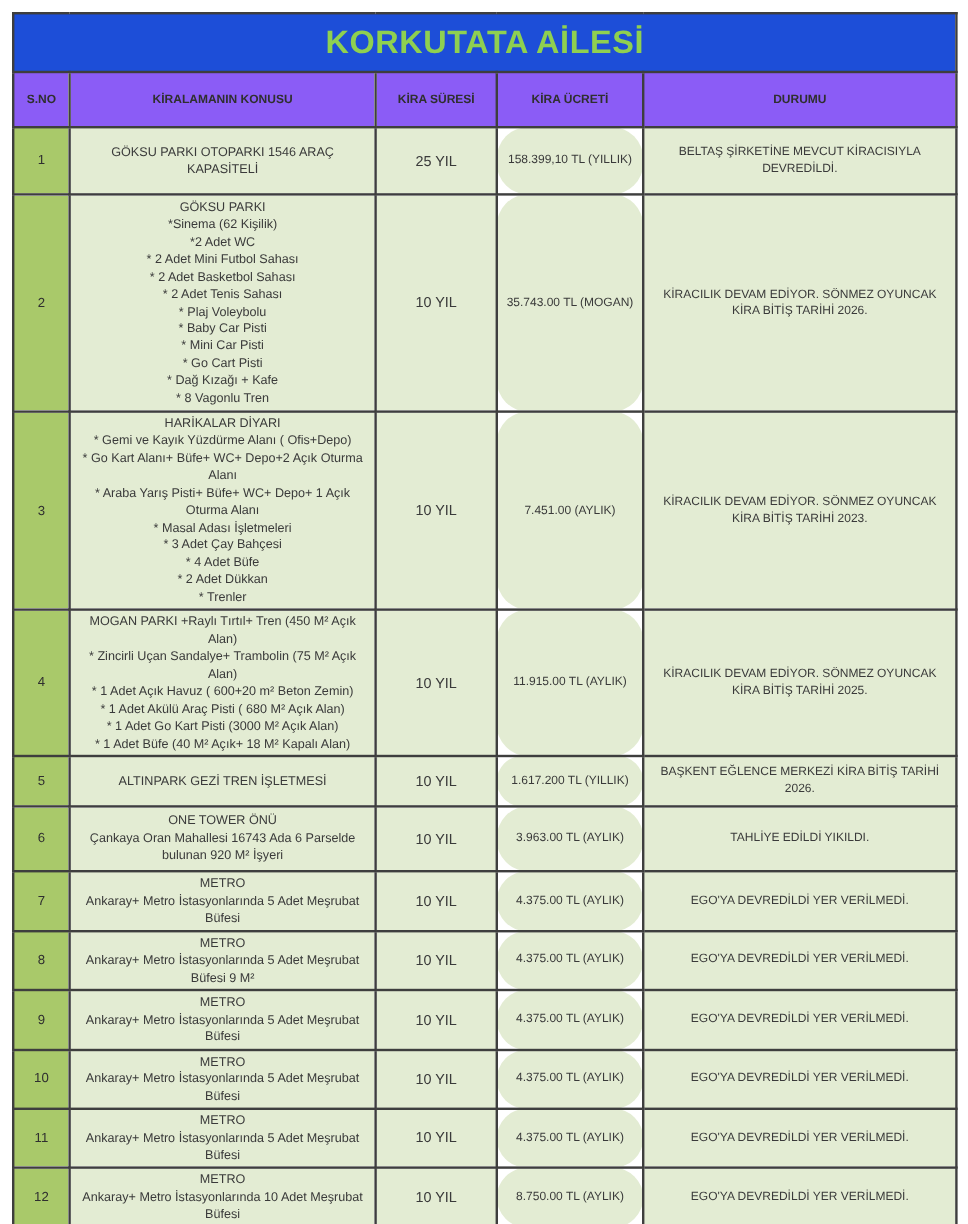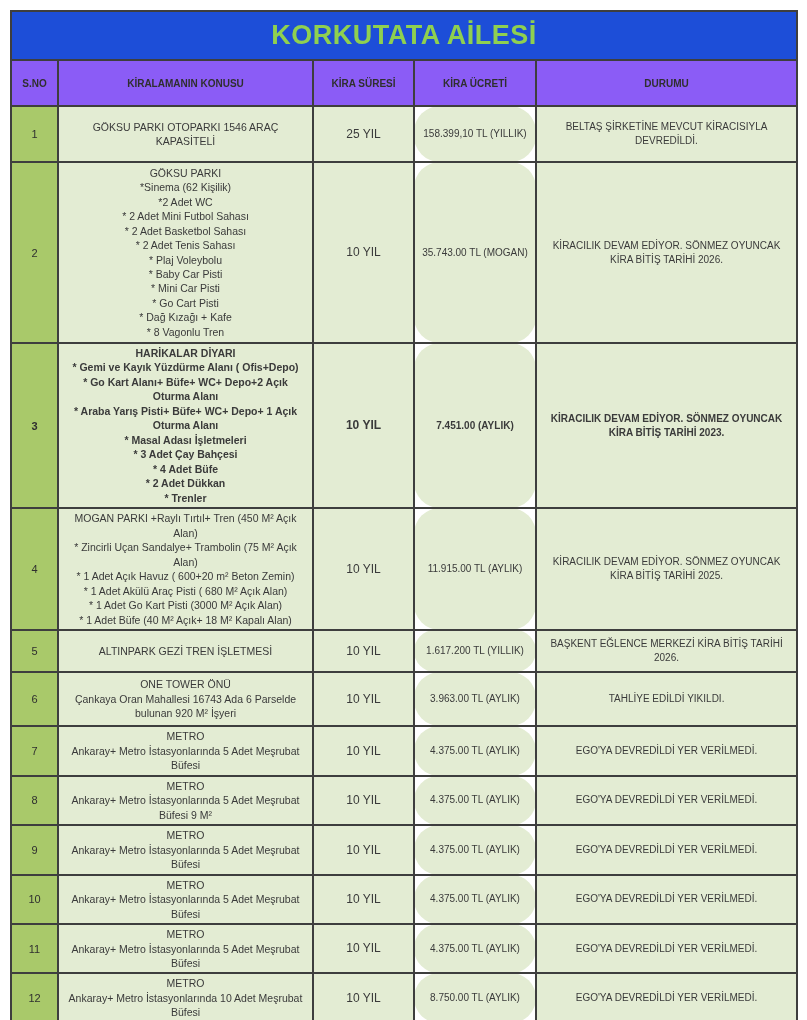--- a/index.html
+++ b/index.html
@@ -61,21 +61,21 @@
     font-size: 10.5px;
     line-height: 1.38;
   }
   td.konusu-cell { white-space: pre-line; }
   td.suresi-cell { font-size: 12px; margin-left: 34px; }
   td.ucreti-cell { font-size: 10px; padding: 2px 3px; border-radius: 26px; }
   td.durumu-cell { font-size: 10px; padding: 2px 10px; }
 
   tr.h1  td { height: 50px;  }
   tr.h2  td { height: 175px; }
-  tr.h3  td { height: 152px; font-weight: bold; }
+  tr.h3  td { height: 152px; }
   tr.h4  td { height: 110px; }
   tr.h5  td { height: 36px;  }
   tr.h6  td { height: 48px;  }
   tr.hm  td { height: 40px;  }
 </style>
 </head>
 <body>
 
 <div class="page">
 <table class="rental">

